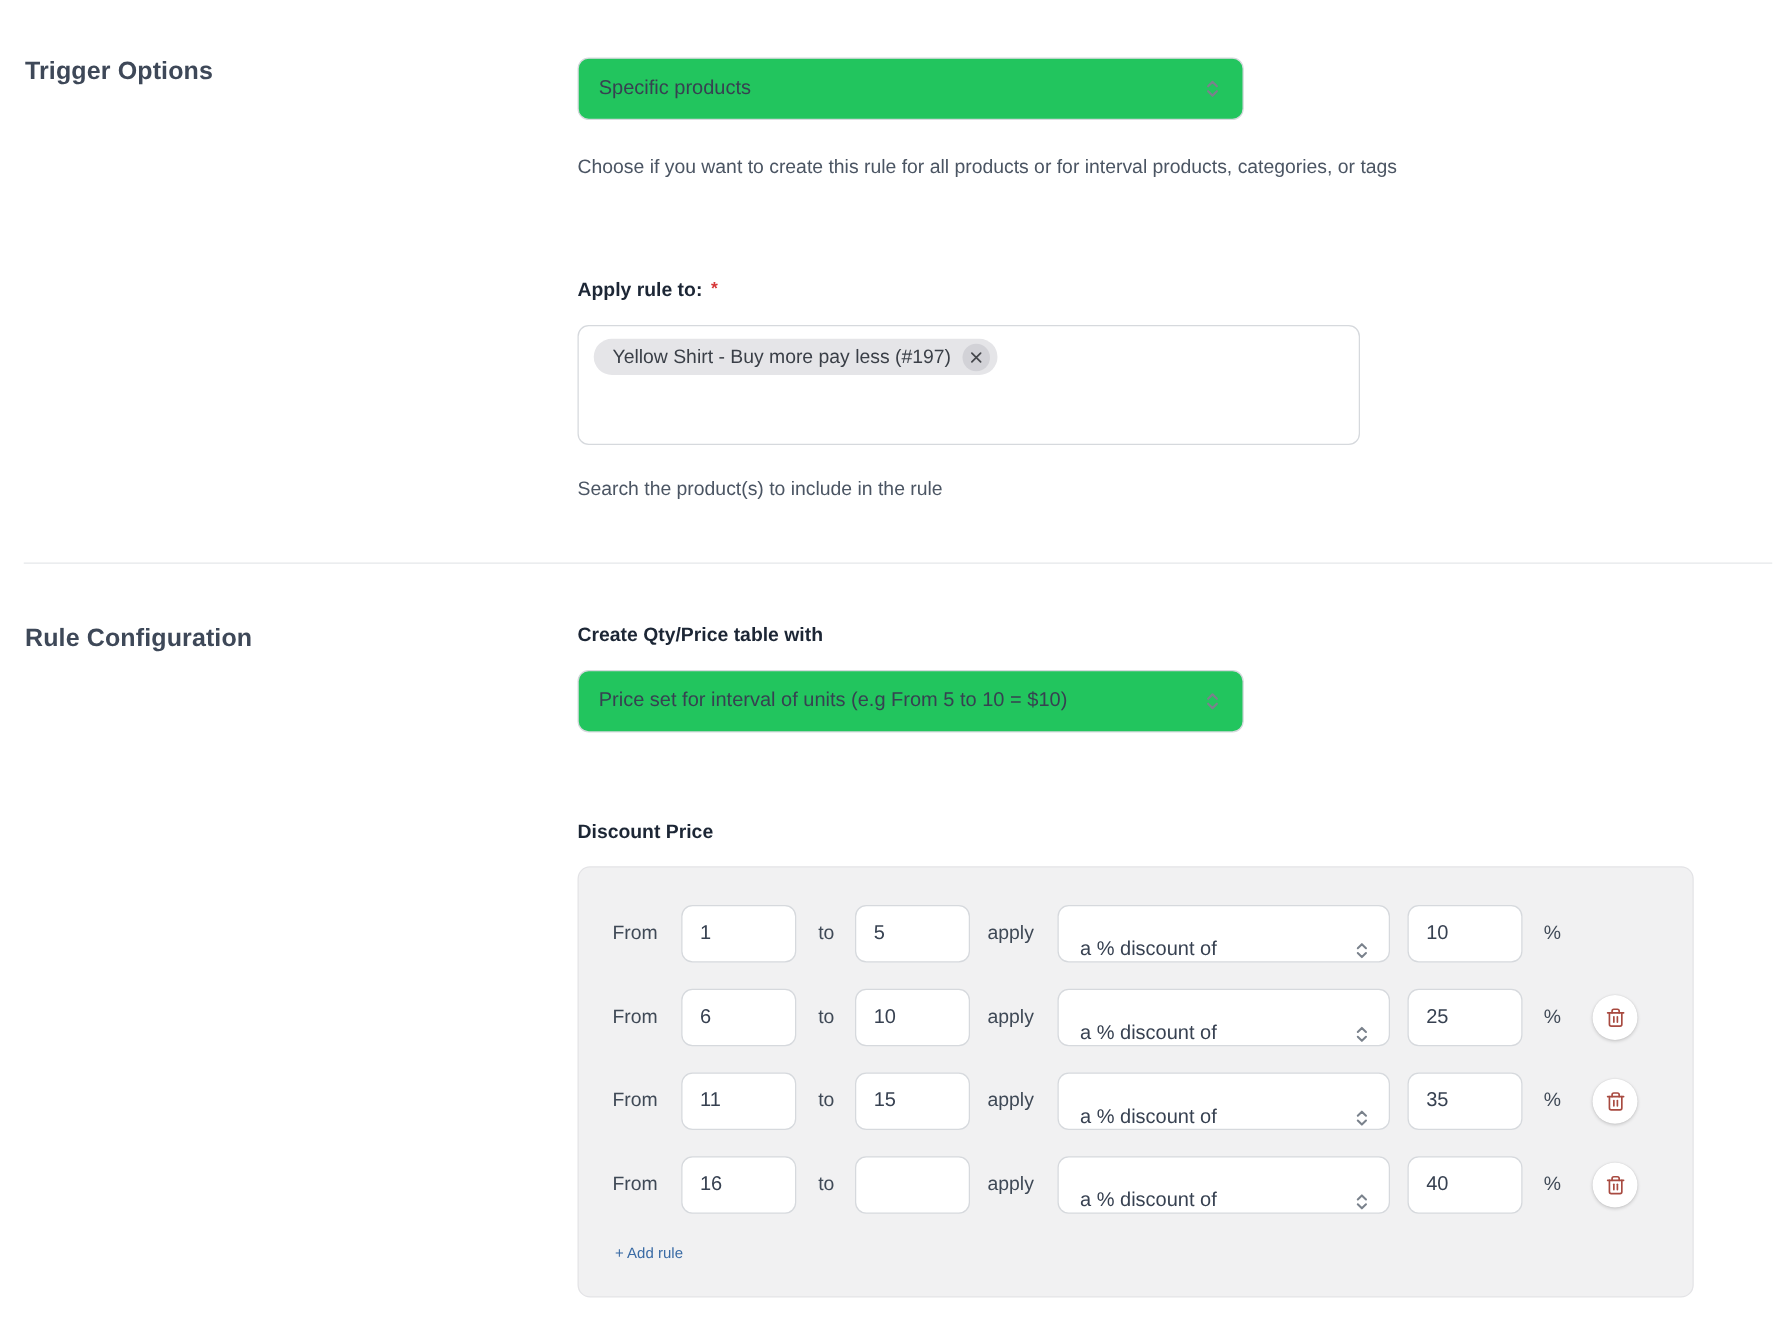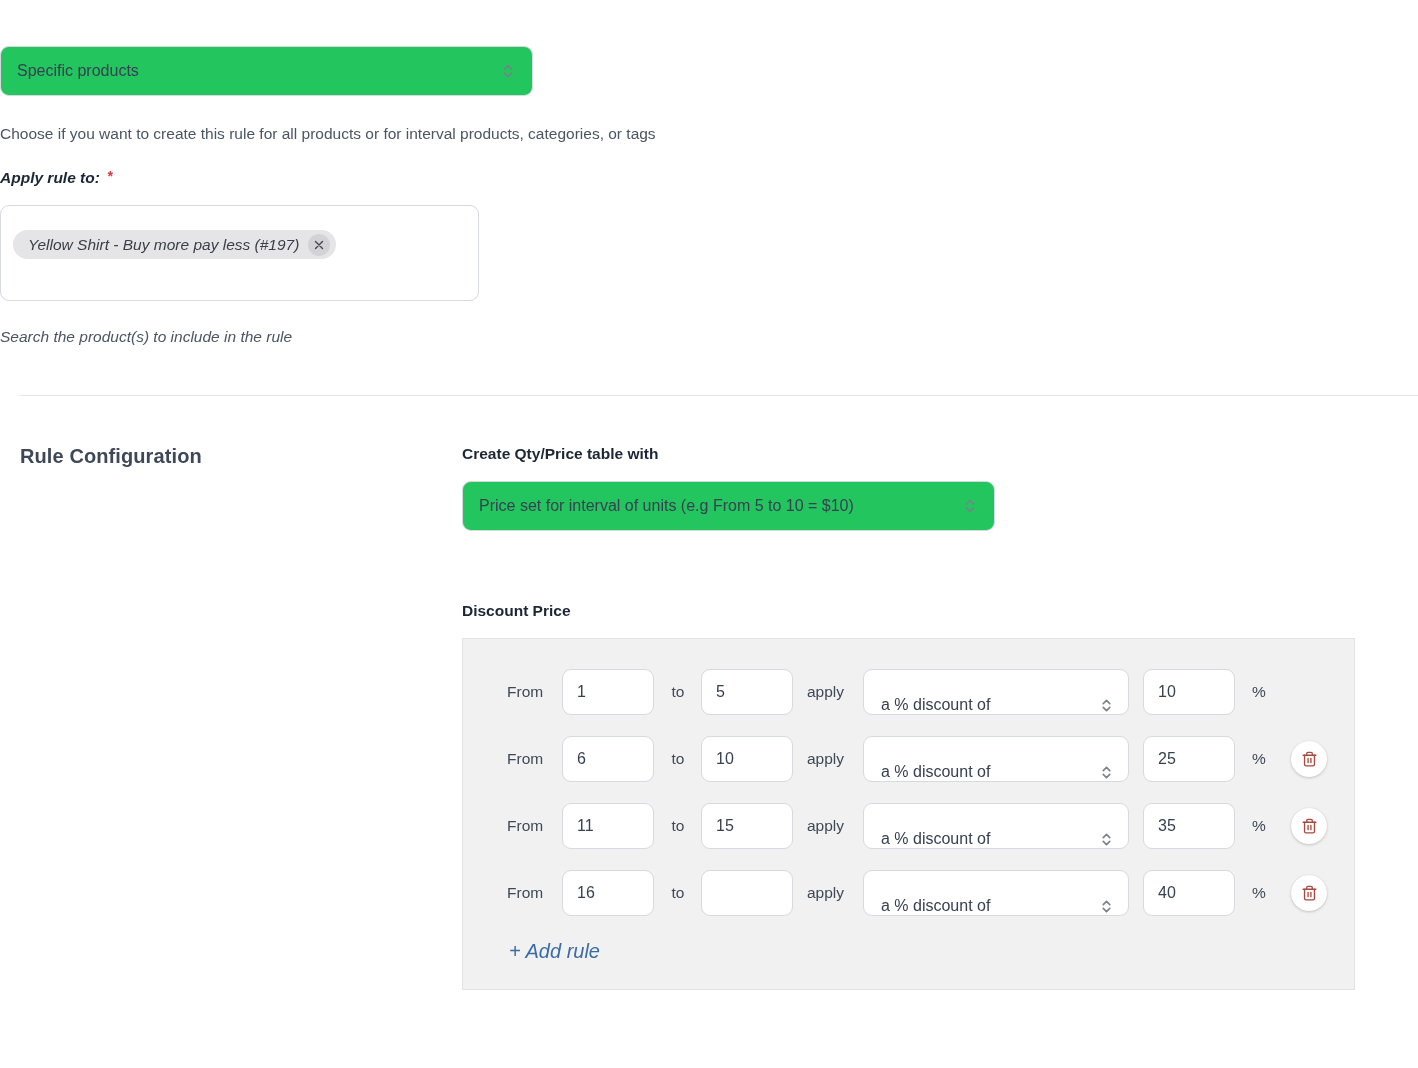--- a/index.html
+++ b/index.html
@@ -57,27 +57,27 @@
     flex:1 1 auto;
     white-space:nowrap; overflow:hidden;
   }
   .chevrons { flex:0 0 auto; display:block; }
   .help-text {
     font-size:15.5px;
     color:#4b5563;
     line-height:22px;
   }
   .mt-helper { margin-top:27px; }
-  .apply-block { margin-top:23px;font-style:italic; }
+  .apply-block { margin-top:77px; }
   .multi-select {
-    width:479px; height:96px;
+    width:626px; height:96px;
     border:1px solid #d6d9dd;
     border-radius:9px;
     background:#ffffff;
-    padding:24px 12px;
+    padding:10px 12px;
   }
   .tag {
     display:inline-flex; align-items:center;
     background:#e5e5e8;
     border-radius:15px;
     height:29px;
     padding:0 6px 0 15px;
     font-size:15.5px;
     color:#3a3f47;
     gap:9px;
@@ -103,22 +103,22 @@
     font-size:15.5px;
     font-weight:700;
     color:#1c2635;
     margin-top:71px;
     margin-bottom:18px;
   }
   .rules-panel {
     width:893px;
     background:#f1f1f2;
     border:1px solid #e3e3e6;
-    border-radius:0;
-    padding:30px 27px 26px 44px;
+    border-radius:10px;
+    padding:30px 27px 26px 27px;
   }
   .rule-row {
     display:flex;
     align-items:center;
     margin-bottom:21px;
   }
   .rule-row:last-of-type { margin-bottom:0; }
   .row-word {
     font-size:15.5px;
     color:#3f4956;
@@ -157,31 +157,33 @@
     margin-left:21px;
     display:flex; align-items:center; justify-content:center;
     cursor:pointer;
     box-shadow:0 1px 3px rgba(0,0,0,0.18), 0 0 1px rgba(0,0,0,0.12);
   }
   .trash-placeholder { width:57px; height:36px; }
   .add-rule {
     display:inline-block;
     margin-top:24px;
     margin-left:2px;
-    font-size:20px;
+    font-size:12px;
     color:#3a6ba5;
     text-decoration:none;
     cursor:pointer;
-    font-style:italic;
   }
 </style>
 </head>
 <body>
 
 <div class="section">
+  <div class="section-left">
+    <h2 class="section-heading">Trigger Options</h2>
+  </div>
   <div class="section-right">
 
 
     <div class="select-box">
       <span class="select-text">Specific products</span>
       <svg class="chevrons" width="16" height="18" viewBox="0 0 16 18" fill="none">
         <path d="M4.5 7 L8 3.5 L11.5 7" stroke="#7a828c" stroke-width="1.7" stroke-linecap="round" stroke-linejoin="round"></path>
         <path d="M4.5 11 L8 14.5 L11.5 11" stroke="#7a828c" stroke-width="1.7" stroke-linecap="round" stroke-linejoin="round"></path>
       </svg>
     </div>

